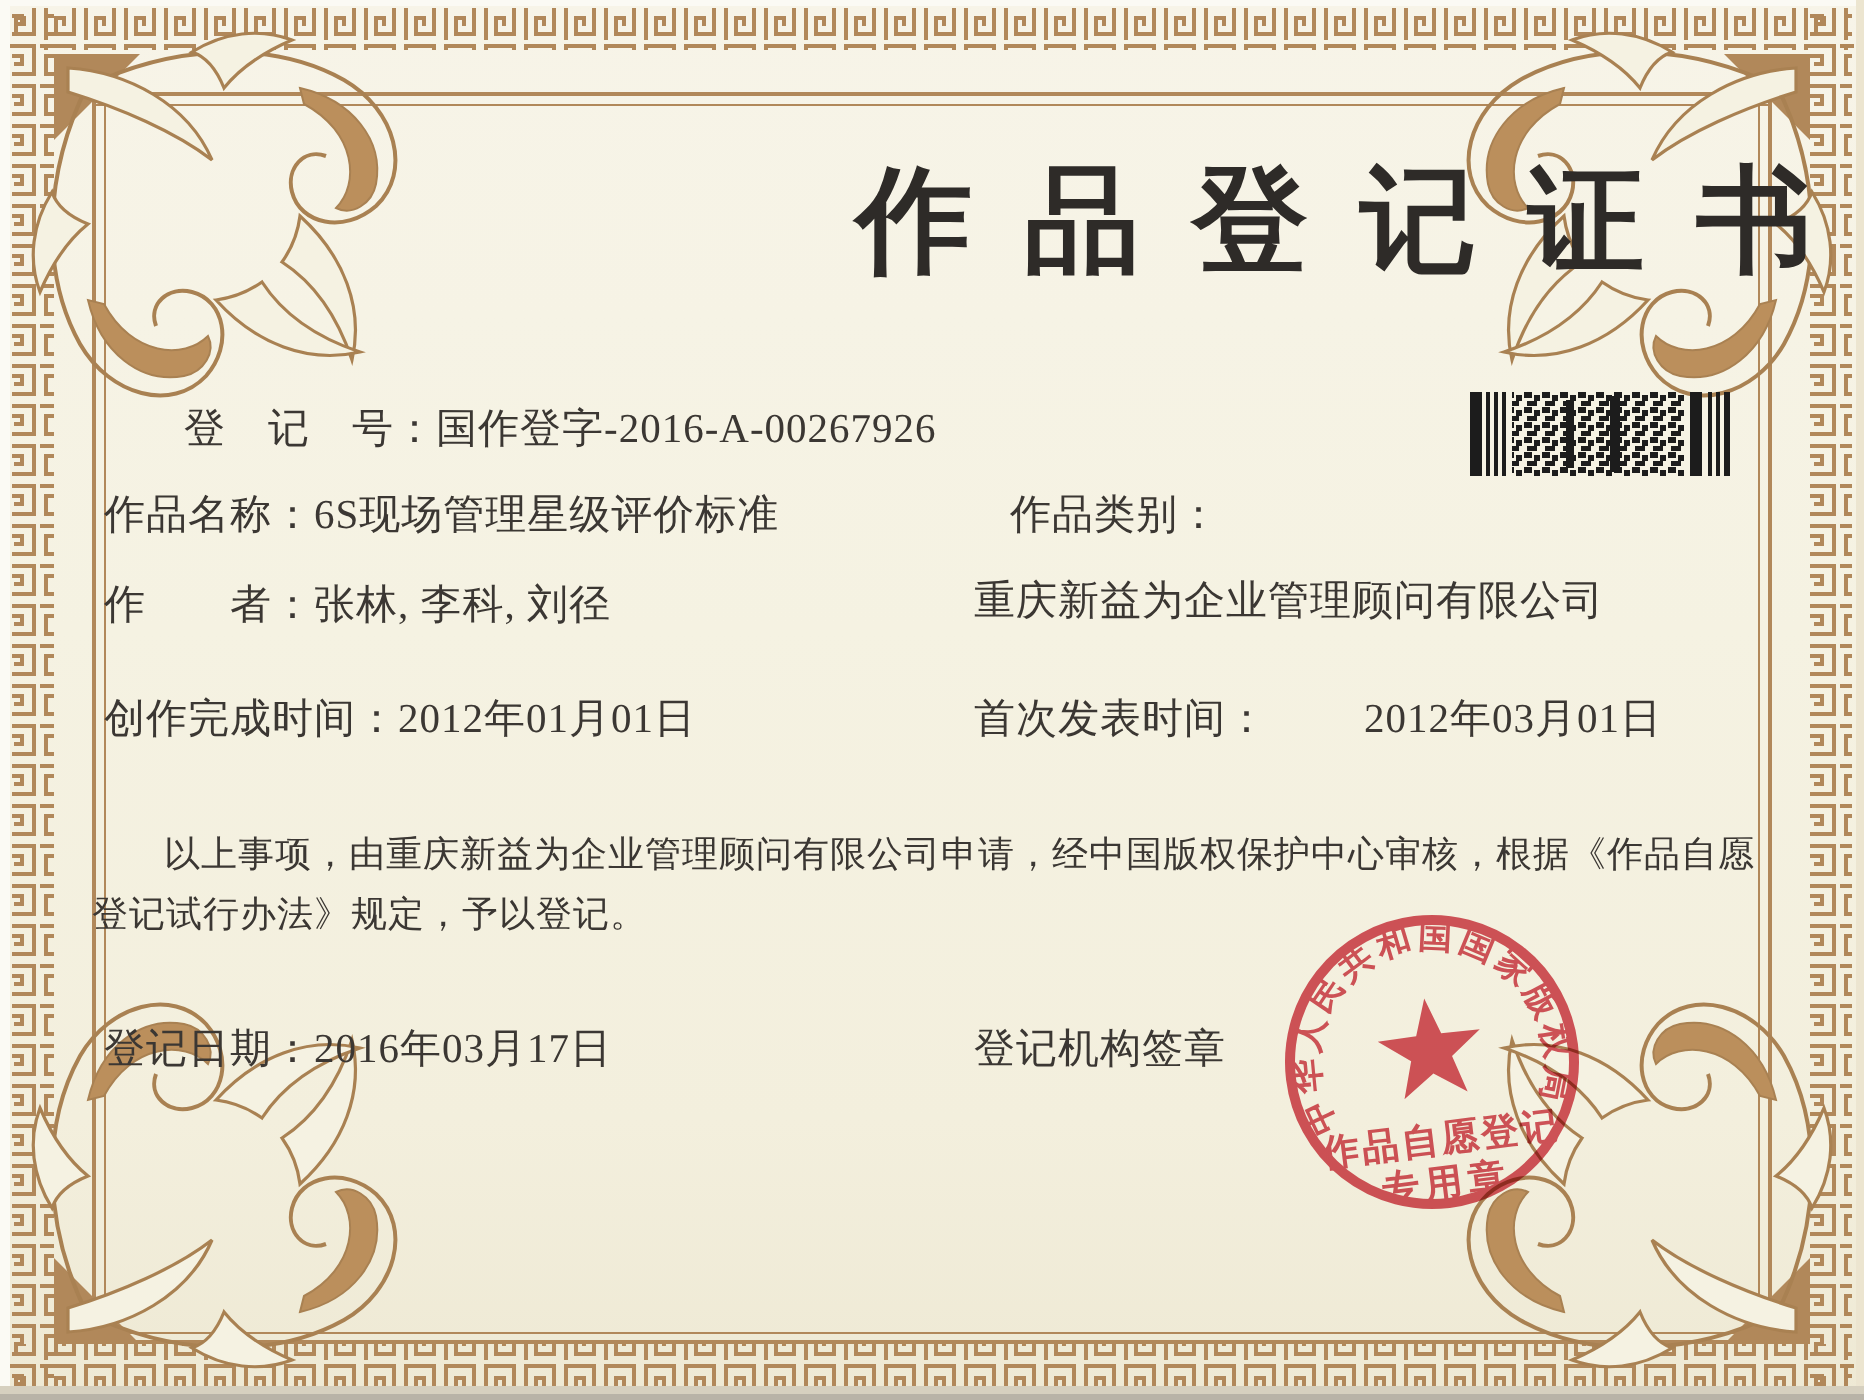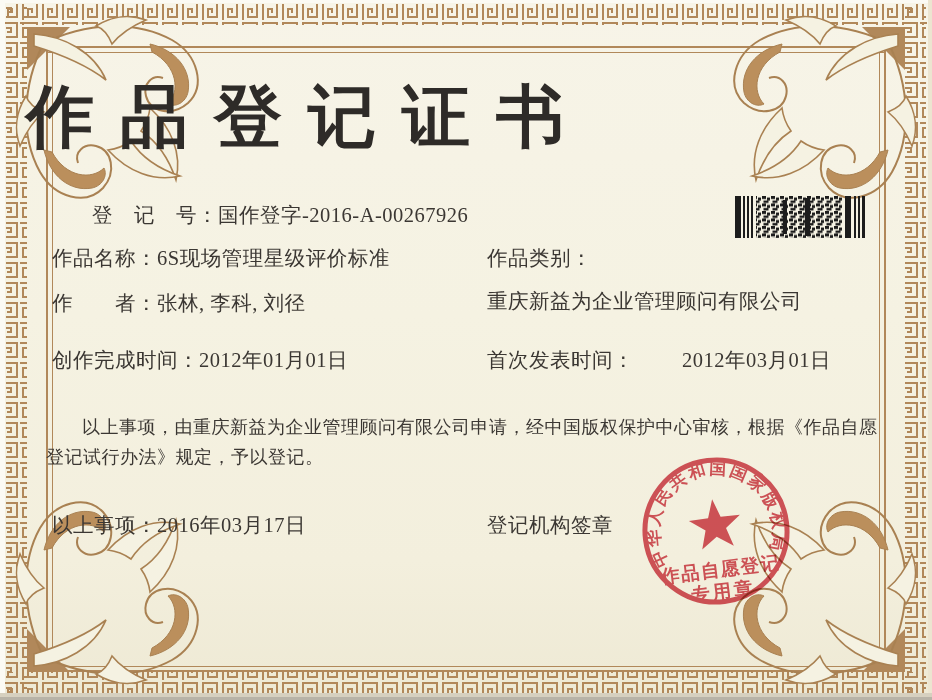--- a/index.html
+++ b/index.html
@@ -5,36 +5,36 @@
   html,body{margin:0;padding:0;background:#e8e8e8;}
   .cert{
     position:relative;width:932px;height:700px;overflow:hidden;
     background:linear-gradient(180deg,#f7f4e8 0%,#f5f2e2 45%,#f3efdd 80%,#eee9d4 100%);
     font-family:"Liberation Serif","DejaVu Serif",serif;
     color:#3b3733;
   }
   .abs{position:absolute;}
   .frame-svg{left:0;top:0;}
   .title{
-    left:0;right:0;top:72px;text-align:left;
-    font-size:68px;font-weight:bold;letter-spacing:26px;padding-left:26px;
+    left:0;right:0;top:72px;text-align:right;
+    font-size:58px;font-weight:bold;letter-spacing:26px;padding-left:26px;
     color:#2e2b28;
   }
   .no-line{left:733px;top:166px;font-size:21px;white-space:nowrap;}
   .no-label{color:#403c38;letter-spacing:1px;}
   .no-value{color:#bb5560;letter-spacing:2px;margin-left:10px;}
   .barcode{left:735px;top:196px;}
   .row{font-size:20.5px;line-height:29px;letter-spacing:0.5px;white-space:nowrap;}
   .row .lbl{white-space:pre;}
   .cell{display:flex;font-size:20.5px;line-height:29px;letter-spacing:0.5px;}
   .cell .lbl{flex:0 0 auto;white-space:pre;}
   .cell .val{flex:1 1 auto;white-space:normal;}
   .r-reg{left:64px;top:201px;margin-left:28px;}
   .r-name{left:52px;top:244px;}
-  .r-type{left:487px;top:244px;width:400px;font-family:Liberation Serif, serif;}
+  .r-type{left:505px;top:244px;width:400px;font-family:Liberation Serif, serif;}
   .r-author{left:52px;top:289px;}
   .r-owner{left:487px;top:287px;width:400px;}
   .r-created{left:52px;top:346px;}
   .r-published{left:487px;top:346px;width:400px;gap:48px;}
   .statement{
     left:46px;top:412px;width:846px;
     font-size:18px;line-height:30px;letter-spacing:0.5px;
     text-indent:2em;margin:0;
   }
   .r-regdate{left:52px;top:511px;}
@@ -147,21 +147,21 @@
   </div>
 
   <div class="abs cell r-published">
     <span class="lbl">首次发表时间：</span>
       <span class="val">2012年03月01日</span>
   </div>
 
   <p class="abs statement">以上事项，由重庆新益为企业管理顾问有限公司申请，经中国版权保护中心审核，根据《作品自愿登记试行办法》规定，予以登记。</p>
 
   <div class="abs row r-regdate">
-    <span class="lbl">以上事项：</span><span class="val">2016年03月17日</span>
+    <span class="lbl">登记日期：</span><span class="val">2016年03月17日</span>
   </div>
 
   <div class="abs row r-authority">登记机构签章</div>
 
   <svg class="abs seal" width="160" height="160" viewBox="0 0 160 160" aria-hidden="true">
     <g transform="rotate(-7 79 79)" opacity="0.93">
       <circle cx="79" cy="79" r="71" fill="none" stroke="#d34a56" stroke-width="5"></circle>
       <path id="sealArc" d="M 29.6,107.5 A 57,57 0 1 1 128.4,107.5" fill="none"></path>
       <text font-size="17" font-weight="600" fill="#d34a56" letter-spacing="2.5" font-family="Liberation Serif, DejaVu Serif, serif">
         <textPath href="#sealArc" startOffset="50%" text-anchor="middle">中华人民共和国国家版权局</textPath>

